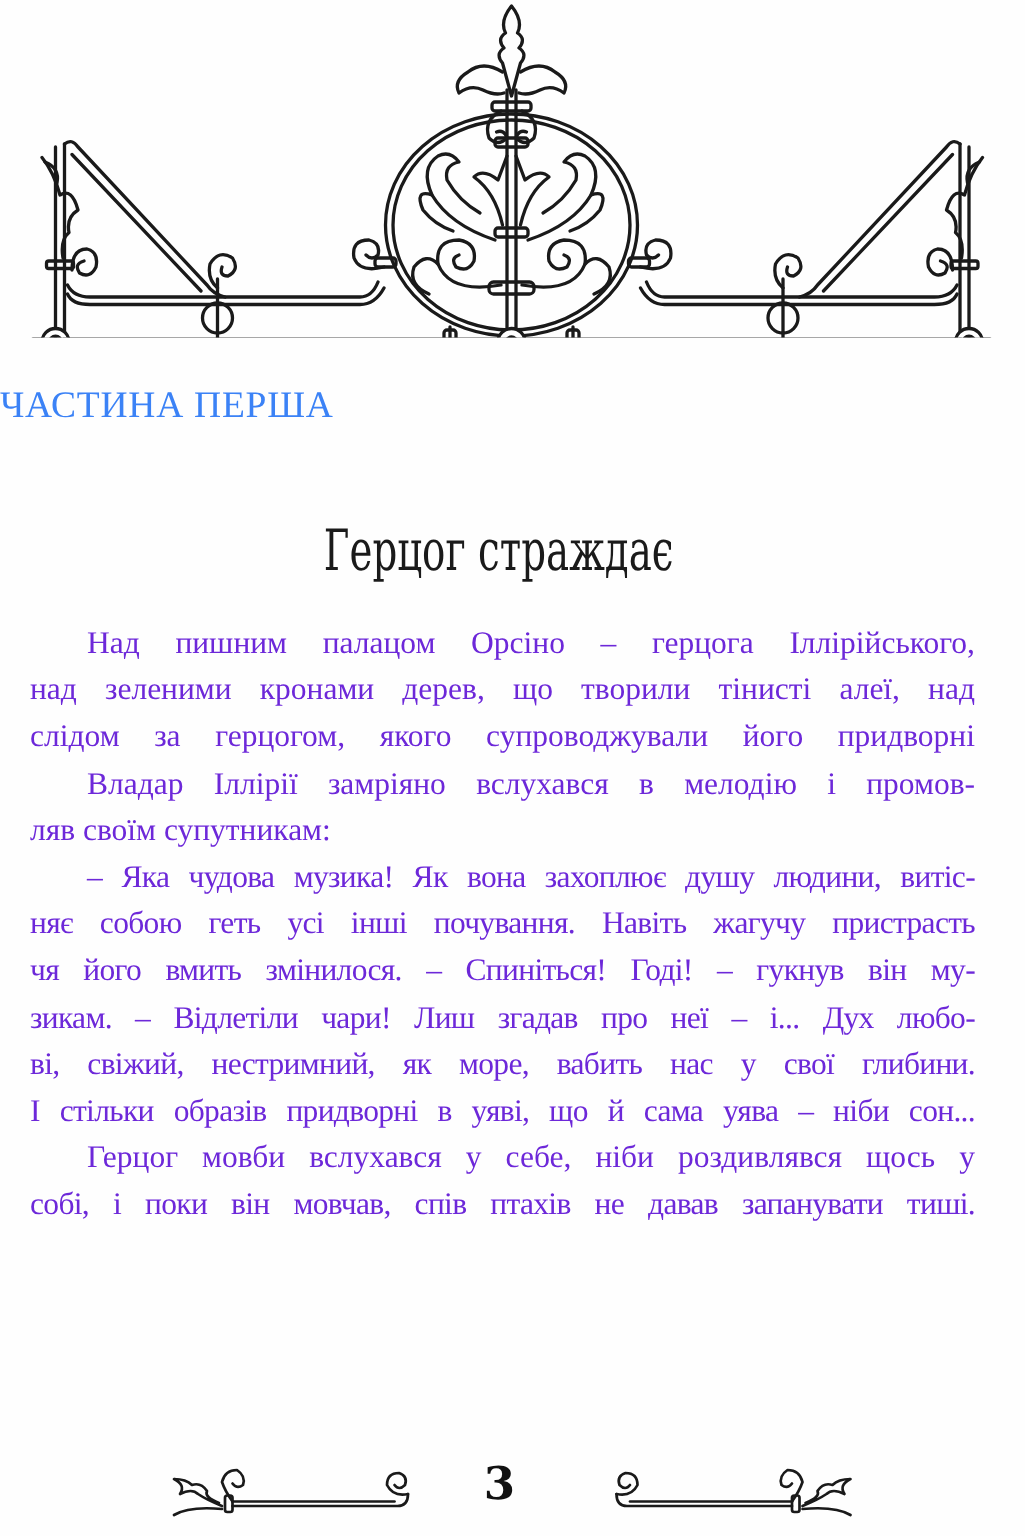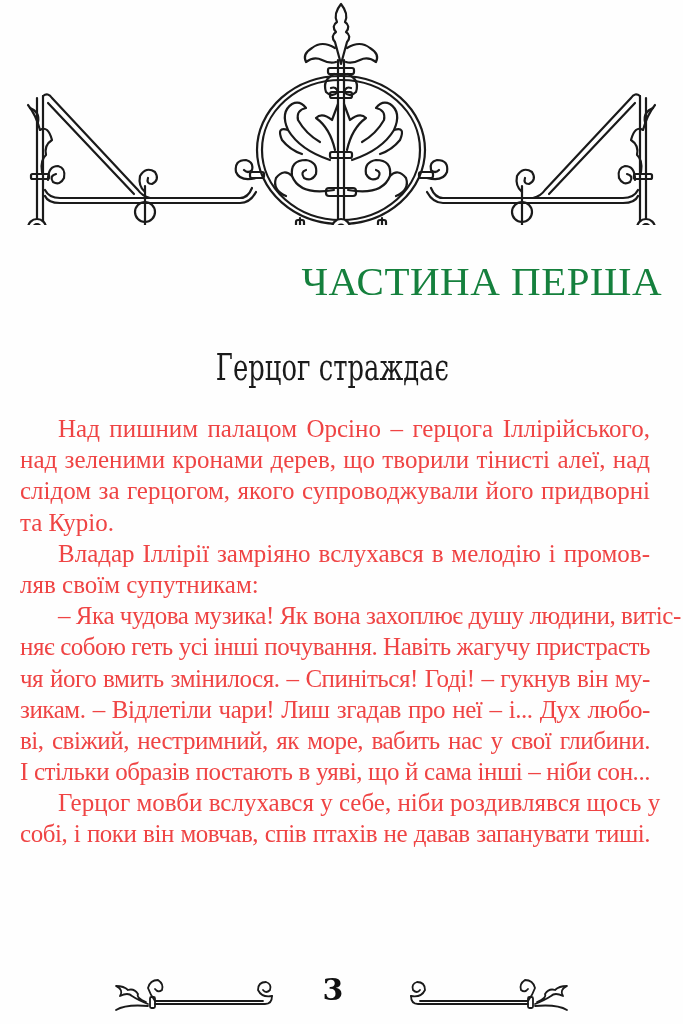--- a/index.html
+++ b/index.html
@@ -2,36 +2,36 @@
 <html><head>
 <meta charset="utf-8">
 <style>
   html, body { margin: 0; padding: 0; background: #ffffff; }
   body { width: 683px; height: 1024px; position: relative; overflow: hidden; color: #1a1a1a; }
   .page { position: absolute; left: 0; top: 0; width: 683px; height: 1024px; background: #fefefe; }
 
   .ornament-top { position: absolute; left: 0; top: 0; width: 683px; height: 225px; }
 
   .part-title {
-    position: absolute; left: 0; top: 257px; width: 662px; text-align: right;
+    position: absolute; left: 0; top: 257px; width: 662px; text-align: left;
     font-family: "Liberation Serif", "DejaVu Serif", serif;
-    font-size: 41px; letter-spacing: 0.5px; color: #15803d; white-space: nowrap;
+    font-size: 25px; letter-spacing: 0.5px; color: #3b82f6; white-space: nowrap;
   }
   .chapter-title-wrap { position: absolute; left: 0; top: 345px; width: 664px; text-align: center; }
   .chapter-title {
     display: inline-block;
     font-family: "DejaVu Serif", "Liberation Serif", serif;
     font-size: 38px; color: #1a1a1a; white-space: nowrap;
     transform: scaleX(0.68); transform-origin: center;
   }
 
   .body-text {
     position: absolute; left: 20px; top: 413px; width: 630px;
     font-family: "Liberation Serif", "DejaVu Serif", serif;
-    font-size: 25px; line-height: 31.2px; color: #ef4444;
+    font-size: 21px; line-height: 31.2px; color: #6d28d9;
   }
   .line { display: block; white-space: nowrap; text-align: justify; text-align-last: justify; height: 31.2px; }
   .line.last { text-align-last: left; }
   .line.indent { padding-left: 38px; }
   .line.tight { letter-spacing: -0.45px; }
 
   .ornament-bottom { position: absolute; left: 0; top: 962px; width: 683px; height: 50px; }
   .page-number {
     position: absolute; left: 0; top: 972px; width: 666px; text-align: center;
     font-family: "DejaVu Serif", "Liberation Serif", serif;
@@ -148,31 +148,30 @@
 
   <div class="chapter-title-wrap">
     <span class="chapter-title">Герцог страждає</span>
   </div>
 
   <div class="body-text">
 
     <span class="line indent">Над пишним палацом Орсіно – герцога Іллірійського,</span>
     <span class="line">над зеленими кронами дерев, що творили тінисті алеї, над</span>
     <span class="line">слідом за герцогом, якого супроводжували його придворні</span>
-    <span class="line last">та Куріо.</span>
 
     <span class="line indent">Владар Іллірії замріяно вслухався в мелодію і промов-</span>
     <span class="line last">ляв своїм супутникам:</span>
 
     <span class="line indent tight">– Яка чудова музика! Як вона захоплює душу людини, витіс-</span>
     <span class="line tight">няє собою геть усі інші почування. Навіть жагучу пристрасть</span>
     <span class="line tight">чя його вмить змінилося. – Спиніться! Годі! – гукнув він му-</span>
     <span class="line tight">зикам. – Відлетіли чари! Лиш згадав про неї – і... Дух любо-</span>
     <span class="line tight">ві, свіжий, нестримний, як море, вабить нас у свої глибини.</span>
-    <span class="line tight">І стільки образів постають в уяві, що й сама інші – ніби сон...</span>
+    <span class="line tight">І стільки образів придворні в уяві, що й сама уява – ніби сон...</span>
 
     <span class="line indent">Герцог мовби вслухався у себе, ніби роздивлявся щось у</span>
     <span class="line tight">собі, і поки він мовчав, спів птахів не давав запанувати тиші.</span>
   </div>
 
   <svg class="ornament-bottom" viewBox="0 962 683 50" xmlns="http://www.w3.org/2000/svg">
     <g fill="none" stroke="#1a1a1a" stroke-width="1.8" stroke-linecap="round" stroke-linejoin="round">
 
       <path d="M155 1004 L265 1004 Q272 1004 272 996"></path>
       <path d="M155 1001 L263 1001"></path>

